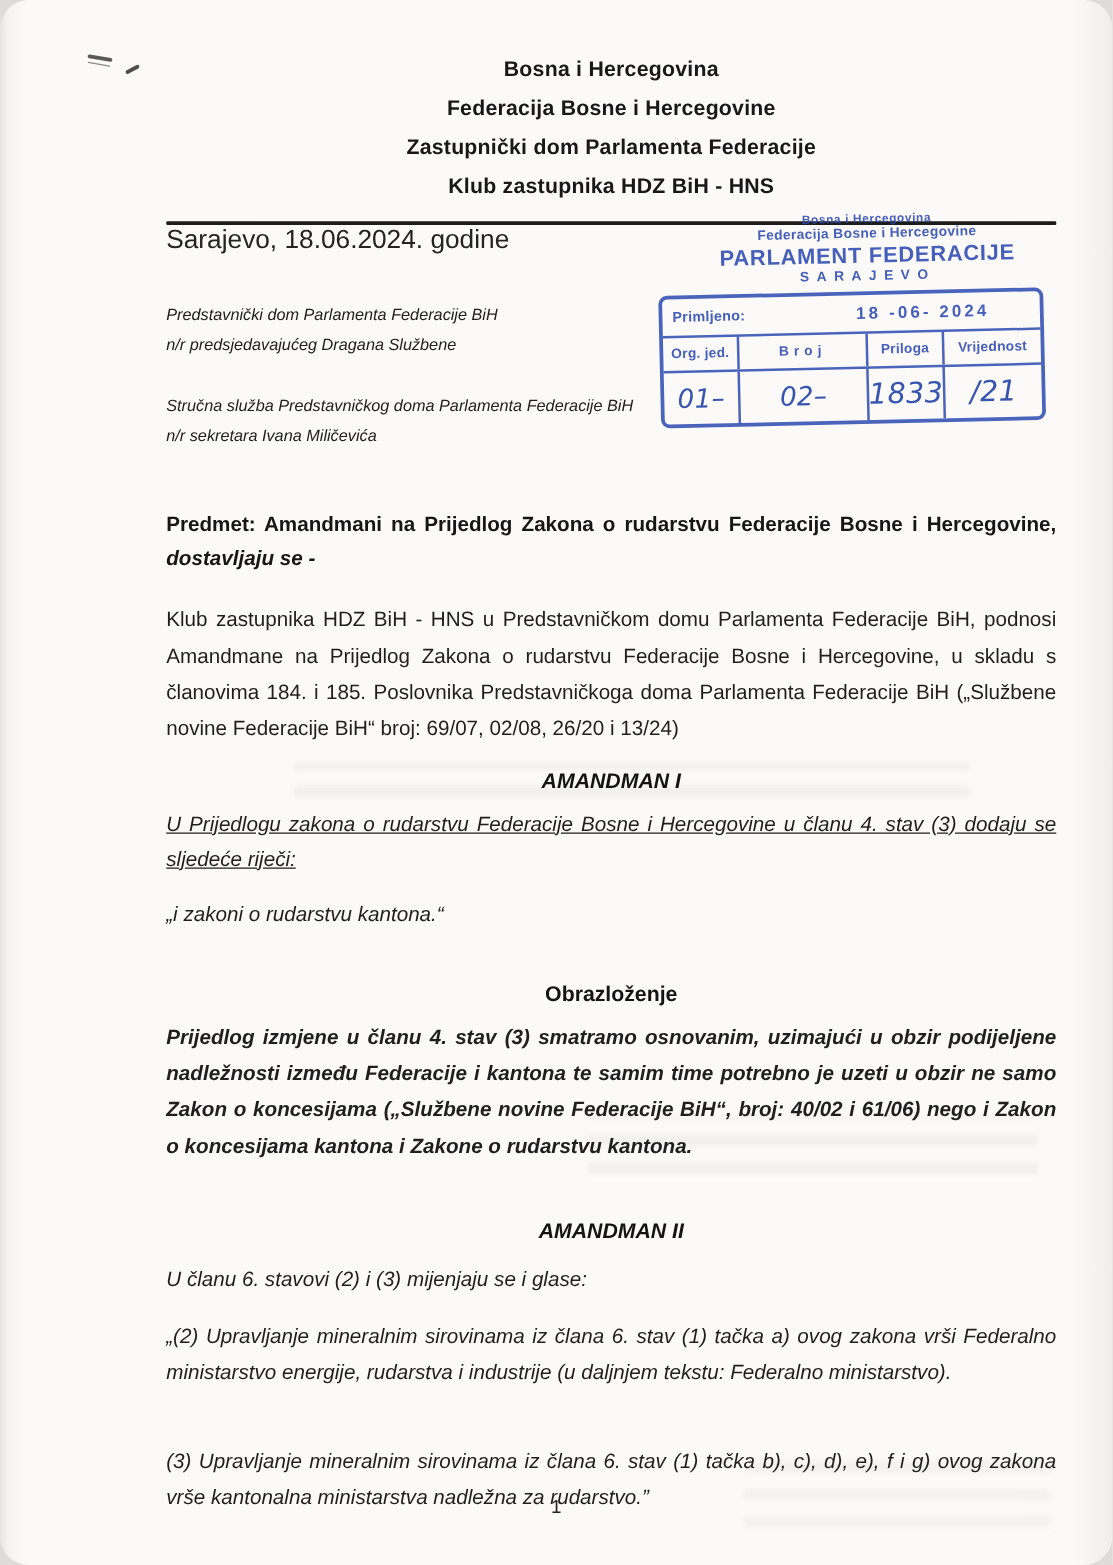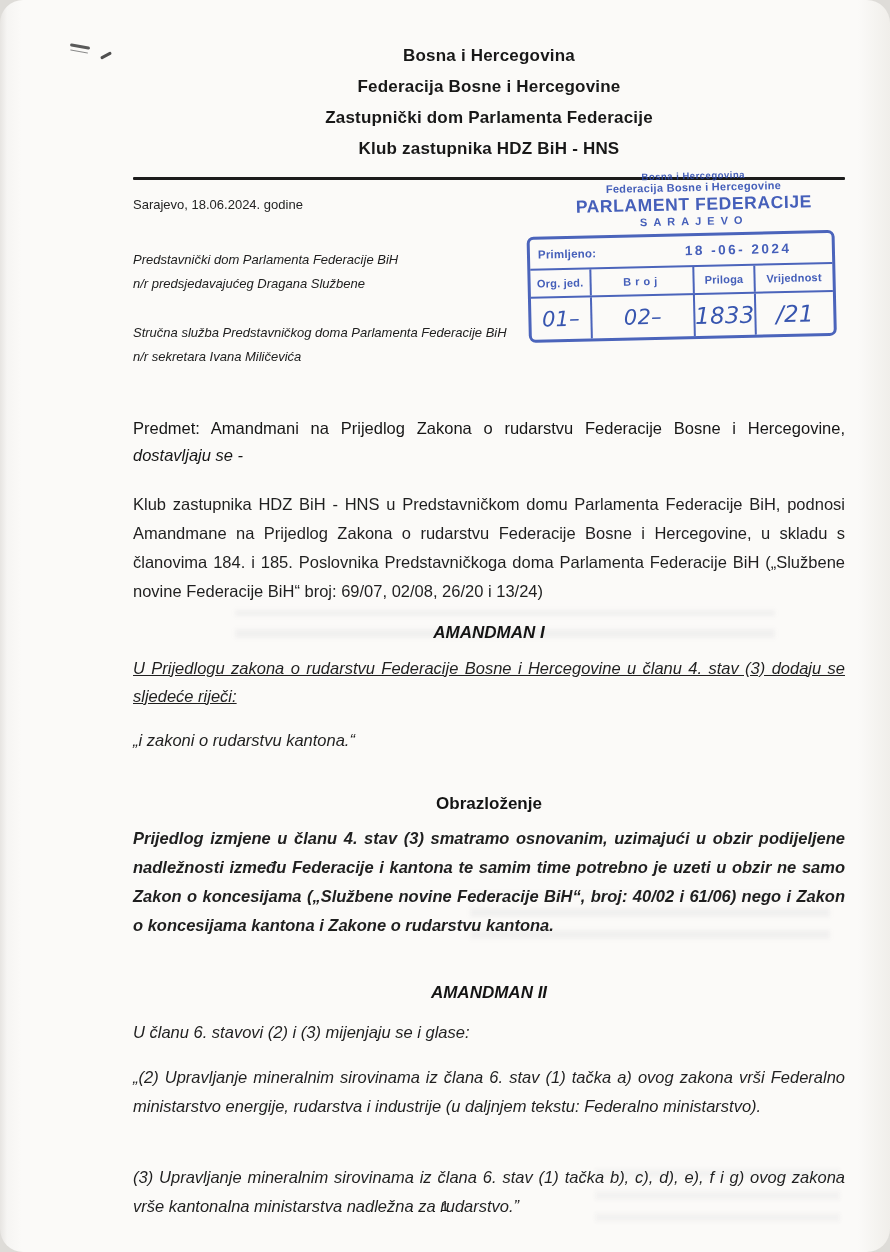--- a/index.html
+++ b/index.html
@@ -15,27 +15,27 @@
     color:#1d1d1d;
     border-radius:23px;
   }
   .content{position:relative;padding:0 45px 0 133px;z-index:1;}
 
   
   .doc-header{margin-top:40px;text-align:center;}
   .h-line{font-weight:bold;font-size:17px;line-height:31px;letter-spacing:.2px;color:#181818;}
   .rule{margin-top:13px;height:3px;background:#1c1c1c;border-radius:1px;}
 
-  .date-line{margin-top:17px;font-size:13px;color:#232323;}
+  .date-line{font-size:21px;color:#232323;}
 
   .recipient{font-style:italic;font-size:13px;line-height:24px;color:#202020;}
   .recipient.first{margin-top:36px;}
   .recipient.second{margin-top:25px;}
 
-  .subject{margin-top:46px;font-weight:normal;font-size:16.5px;line-height:27px;text-align:justify;color:#161616;}
+  .subject{margin-top:46px;font-weight:bold;font-size:16.5px;line-height:27px;text-align:justify;color:#161616;}
   .subject .it{font-style:italic;}
 
   .para{font-size:16.5px;line-height:29px;text-align:justify;color:#1f1f1f;}
   .para.intro{margin-top:21px;}
   .italic{font-style:italic;}
 
   .sec-title{font-weight:bold;font-style:italic;text-align:center;font-size:17px;color:#141414;}
   .t-am1{margin-top:15px;}
   .t-obr{margin-top:40px;font-style:normal;}
   .t-am2{margin-top:43px;}

